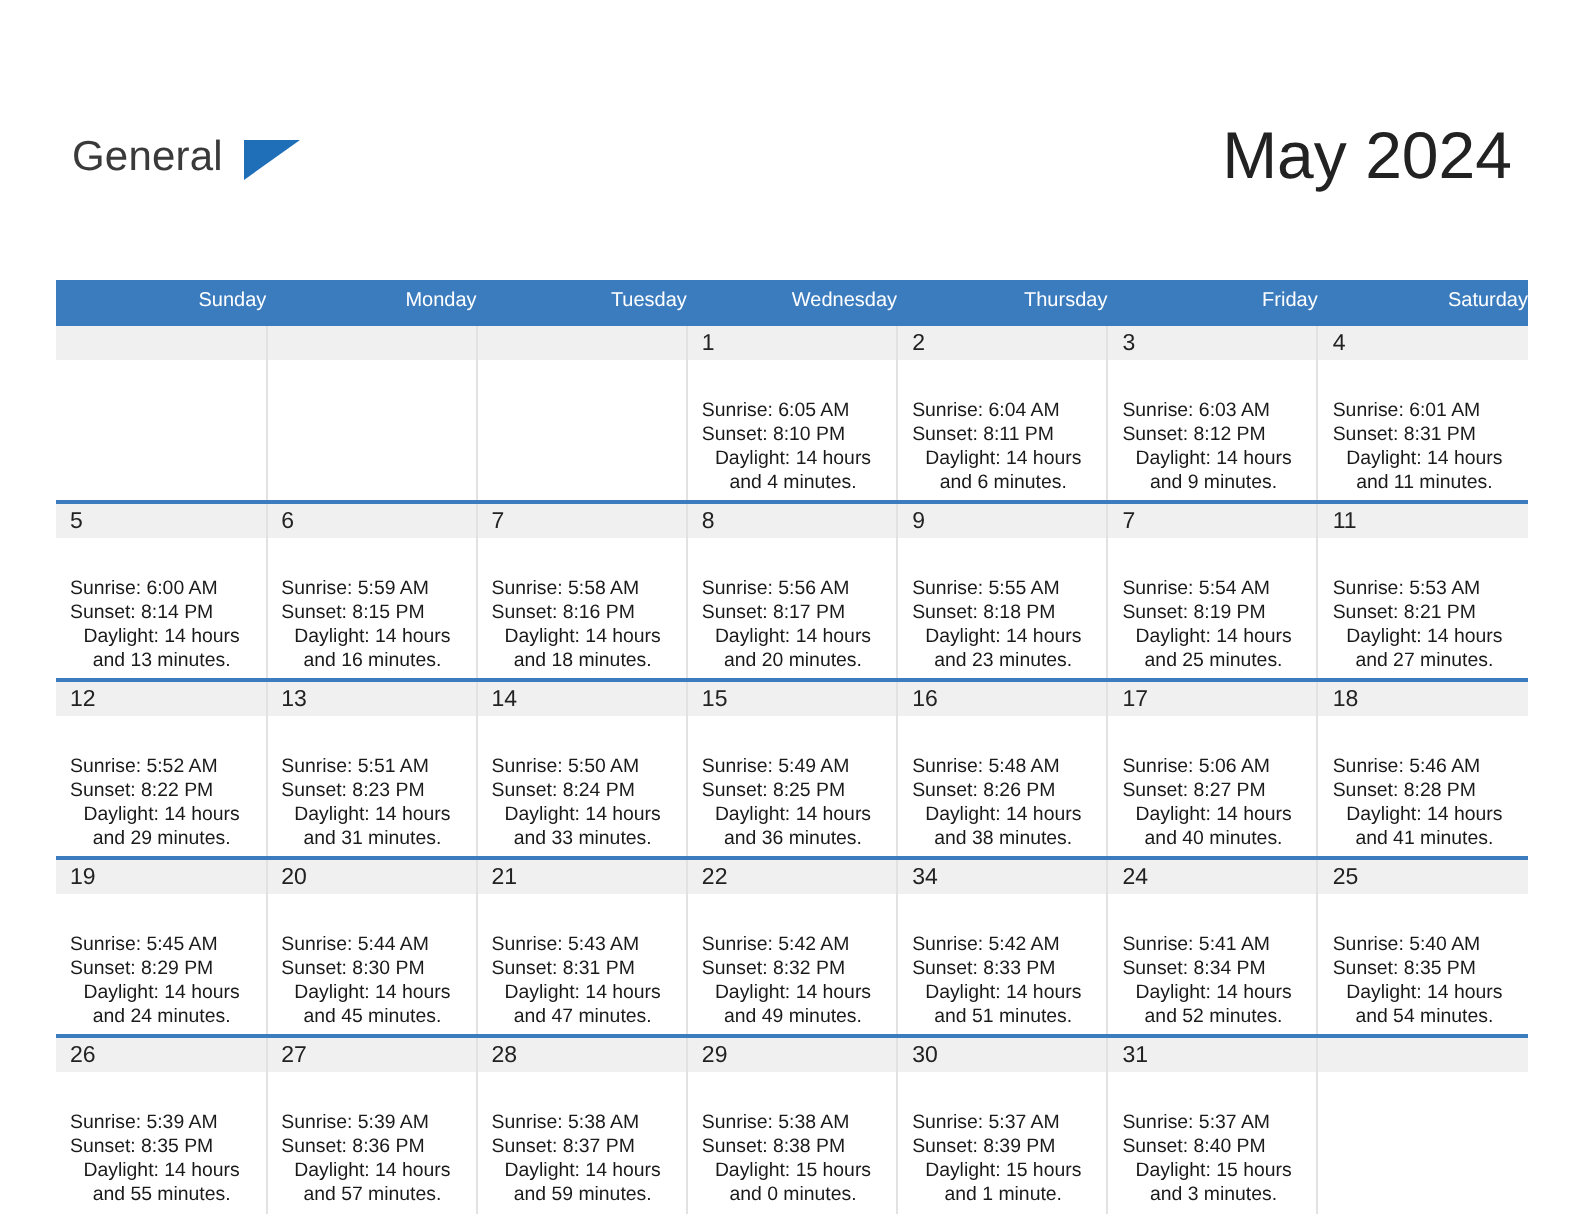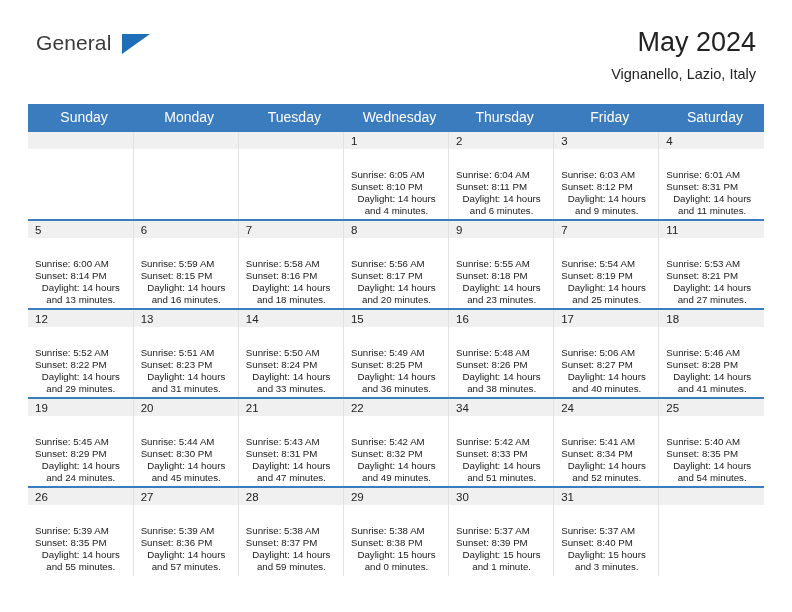--- a/index.html
+++ b/index.html
@@ -20,20 +20,21 @@
     height: 612px;
     box-sizing: border-box;
   }
 
   
   .topbar {
     position: relative;
     height: 72px;
     padding: 24px 36px 0 36px;
     box-sizing: border-box;
+    margin-top: 36px;
   }
   .logo {
     position: absolute;
     left: 36px;
     top: 32px;
     width: 200px;
     height: 48px;
   }
   .logo-general {
     font-size: 21px;
@@ -60,21 +61,21 @@
     border-bottom: 20px solid transparent;
   }
 
   .title-wrap {
     position: absolute;
     right: 36px;
     top: 26px;
     text-align: right;
   }
   .cal-title {
-    font-size: 27px;
+    font-size: 33px;
     color: #222222;
     line-height: 32px;
     font-weight: normal;
     margin: 0;
   }
   .cal-subtitle {
     font-size: 14.5px;
     color: #222222;
     line-height: 20px;
     margin: 6px 0 0 0;
@@ -86,23 +87,23 @@
     position: absolute;
     left: 28px;
     top: 104px;
     width: 736px;
     border-collapse: collapse;
     table-layout: fixed;
   }
   .calendar th {
     background: #3b7cbf;
     color: #ffffff;
-    font-size: 14px;
+    font-size: 10px;
     font-weight: normal;
-    text-align: center;
+    text-align: right;
     padding: 5px 0 5px 7px;
     height: 19px;
     box-sizing: border-box;
   }
   .calendar td {
     vertical-align: top;
     padding: 0;
     border-top: 2px solid #3b7cbf;
     border-right: 1px solid #e2e2e2;
     height: 89px;
@@ -137,21 +138,20 @@
 <div class="page">
 
   <div class="topbar">
     <div class="logo">
       <span class="logo-general">General</span>
       <span class="logo-tri"></span>
     </div>
 
     <div class="title-wrap">
       <h1 class="cal-title">May 2024</h1>
-      <h2 class="cal-subtitle">Vignanello, Lazio, Italy</h2>
     </div>
   </div>
 
   <table class="calendar">
     <thead>
       <tr id="weekday-row">
           <th>Sunday</th>
           <th>Monday</th>
           <th>Tuesday</th>
           <th>Wednesday</th>

